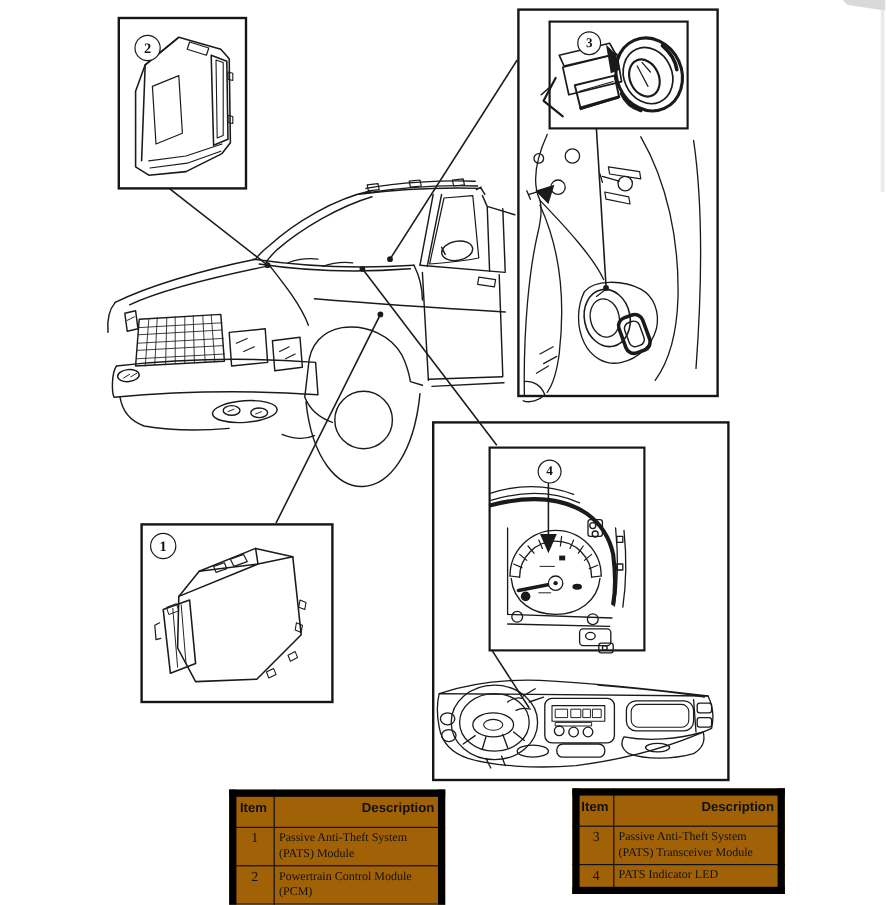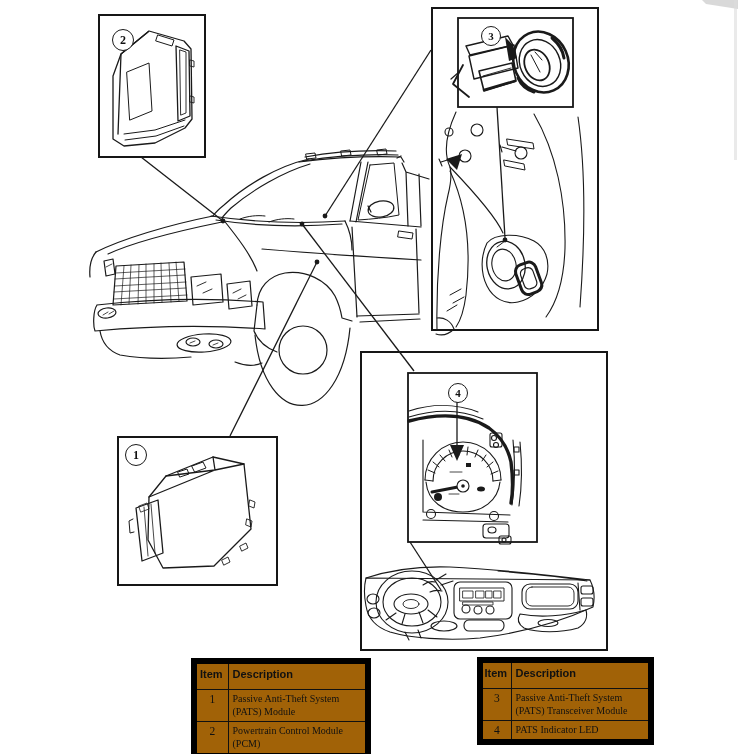--- a/index.html
+++ b/index.html
@@ -8,21 +8,21 @@
   #art{position:absolute;left:0;top:0;}
   .callout{position:absolute;border:1.6px solid #1a1a1a;border-radius:50%;background:#fff;
            display:flex;align-items:center;justify-content:center;
            font-family:"Liberation Serif",serif;font-weight:700;font-size:12px;color:#111;z-index:5;}
   .c20{width:20px;height:20px;}
   .c18{width:18px;height:18px;font-size:11px;}
   table.legend{position:absolute;border-collapse:collapse;table-layout:fixed;background:#a16207;
                border:6px solid #000000;z-index:4;}
   table.legend th,table.legend td{border:1.2px solid #111;vertical-align:top;}
   table.legend th{font-family:"Liberation Sans","DejaVu Sans",sans-serif;font-size:11px;
-                  text-align:left;padding:4px 3px 3px 4px;}
+                  text-align:right;padding:4px 3px 3px 4px;}
   table.legend th.item-h{text-align:center;padding-left:1px;}
   td.item{font-size:11.5px;text-align:center;padding-top:3px;}
   td.desc{font-size:10px;line-height:13px;padding:2px 3px 3px 4px;margin-top:23px;}
 </style>
 </head>
 <body>
 
 <div id="page">
 
 <svg id="art" width="738" height="754" viewBox="0 0 738 754">

